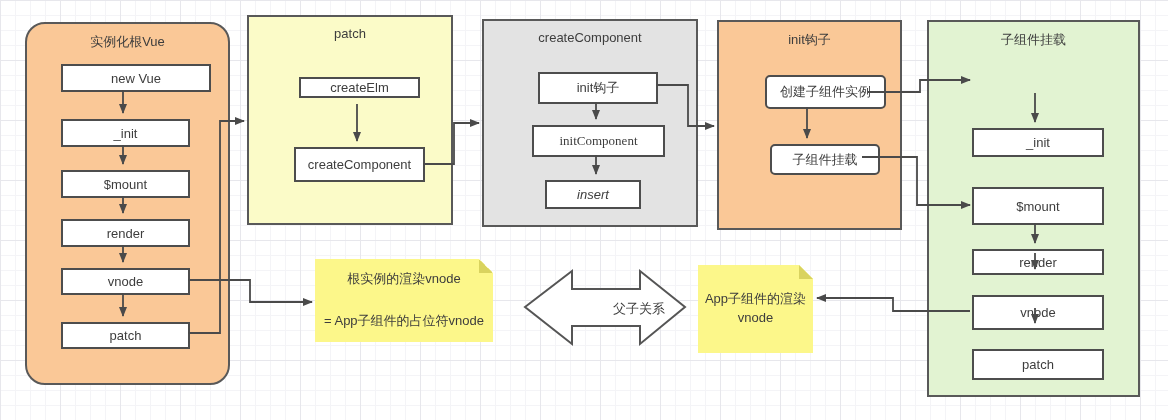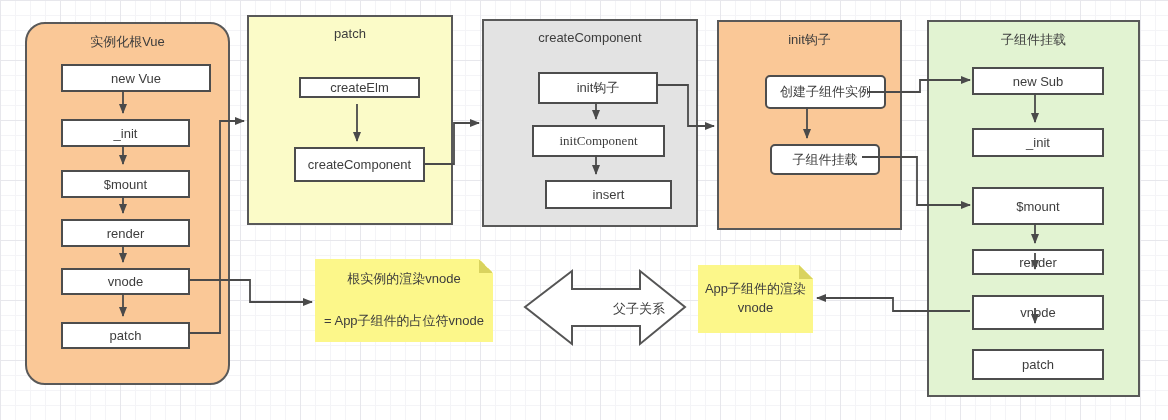--- a/index.html
+++ b/index.html
@@ -62,46 +62,45 @@
   <section class="container c-yellow" style="left:247px;top:15px;width:206px;height:210px;">
     <div class="title">patch</div>
     <div class="node" style="left:50px;top:60px;width:121px;height:21px;">createElm</div>
     <div class="node" style="left:45px;top:130px;width:131px;height:35px;">createComponent</div>
   </section>
 
   <section class="container c-gray" style="left:482px;top:19px;width:216px;height:208px;">
     <div class="title">createComponent</div>
     <div class="node" style="left:54px;top:51px;width:120px;height:32px;">init钩子</div>
     <div class="node" style="left:48px;top:104px;width:133px;height:32px;font-family:Liberation Serif, serif;">initComponent</div>
-    <div class="node" style="left:61px;top:159px;width:127px;height:29px;">insert</div>
+    <div class="node" style="left:61px;top:159px;width:96px;height:29px;font-style:italic;">insert</div>
   </section>
 
   <section class="container c-orange" style="left:717px;top:20px;width:185px;height:210px;">
     <div class="title">init钩子</div>
     <div class="node rounded" style="left:30px;top:53px;width:121px;height:34px;">创建子组件实例</div>
     <div class="node rounded" style="left:35px;top:122px;width:110px;height:31px;font-family:Liberation Mono, monospace;">子组件挂载</div>
   </section>
 
   <section class="container c-green" style="left:927px;top:20px;width:213px;height:377px;">
     <div class="title">子组件挂载</div>
-    <div class="node" style="left:43px;top:45px;width:132px;height:28px;">new Sub</div>
     <div class="node" style="left:43px;top:106px;width:132px;height:29px;">_init</div>
     <div class="node" style="left:43px;top:165px;width:132px;height:38px;">$mount</div>
     <div class="node" style="left:43px;top:227px;width:132px;height:26px;">render</div>
     <div class="node" style="left:43px;top:273px;width:132px;height:35px;">vnode</div>
     <div class="node" style="left:43px;top:327px;width:132px;height:31px;">patch</div>
   </section>
 
   <div class="note" style="left:315px;top:259px;width:178px;height:83px;gap:23px;">
     <div class="fold"></div>
     <div>根实例的渲染vnode</div>
     <div>= App子组件的占位符vnode</div>
   </div>
 
-  <div class="note" style="left:698px;top:265px;width:115px;height:68px;">
+  <div class="note" style="left:698px;top:265px;width:115px;height:88px;">
     <div class="fold"></div>
     <div>App子组件的渲染</div>
     <div>vnode</div>
   </div>
 
   <svg class="overlay" width="1168" height="420" viewBox="0 0 1168 420">
     <defs>
       <marker id="ah" viewBox="0 0 10 8" refX="9" refY="4" markerWidth="10" markerHeight="8" orient="auto" markerUnits="userSpaceOnUse">
         <path d="M0,0 L10,4 L0,8 z" fill="#4a4a4a"></path>
       </marker>

